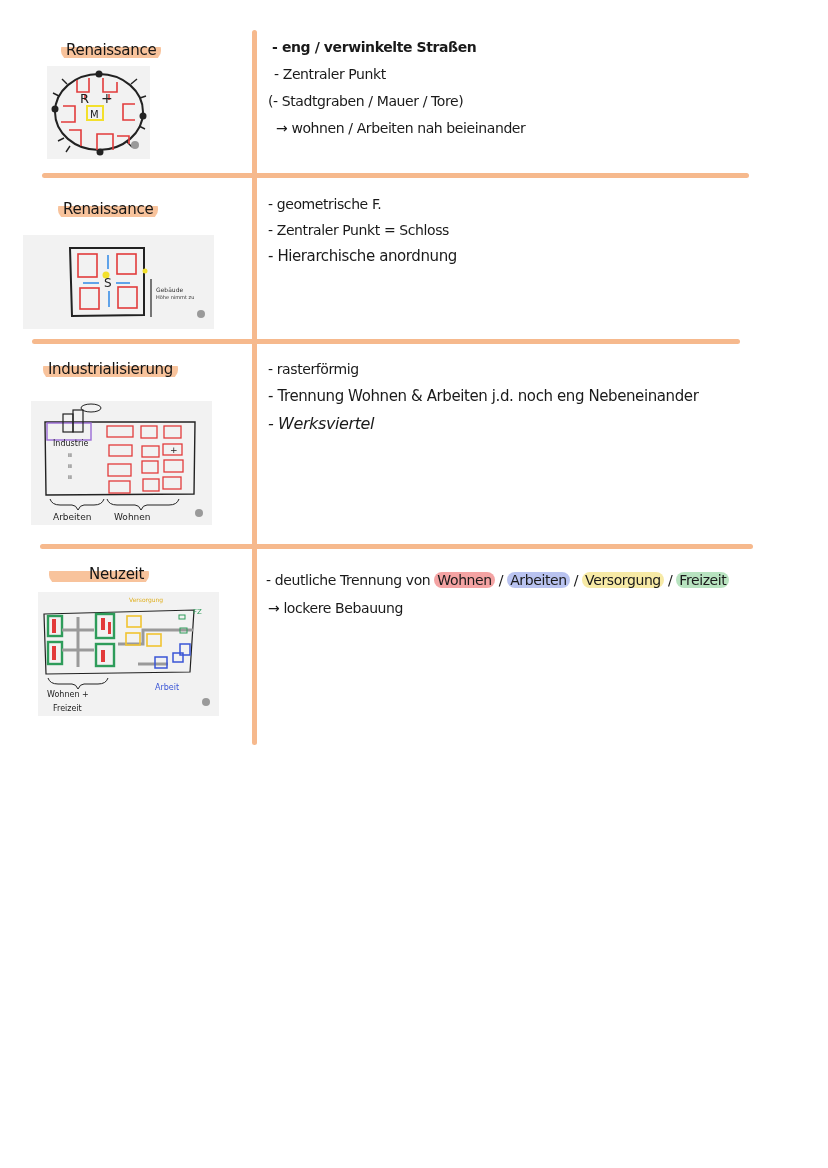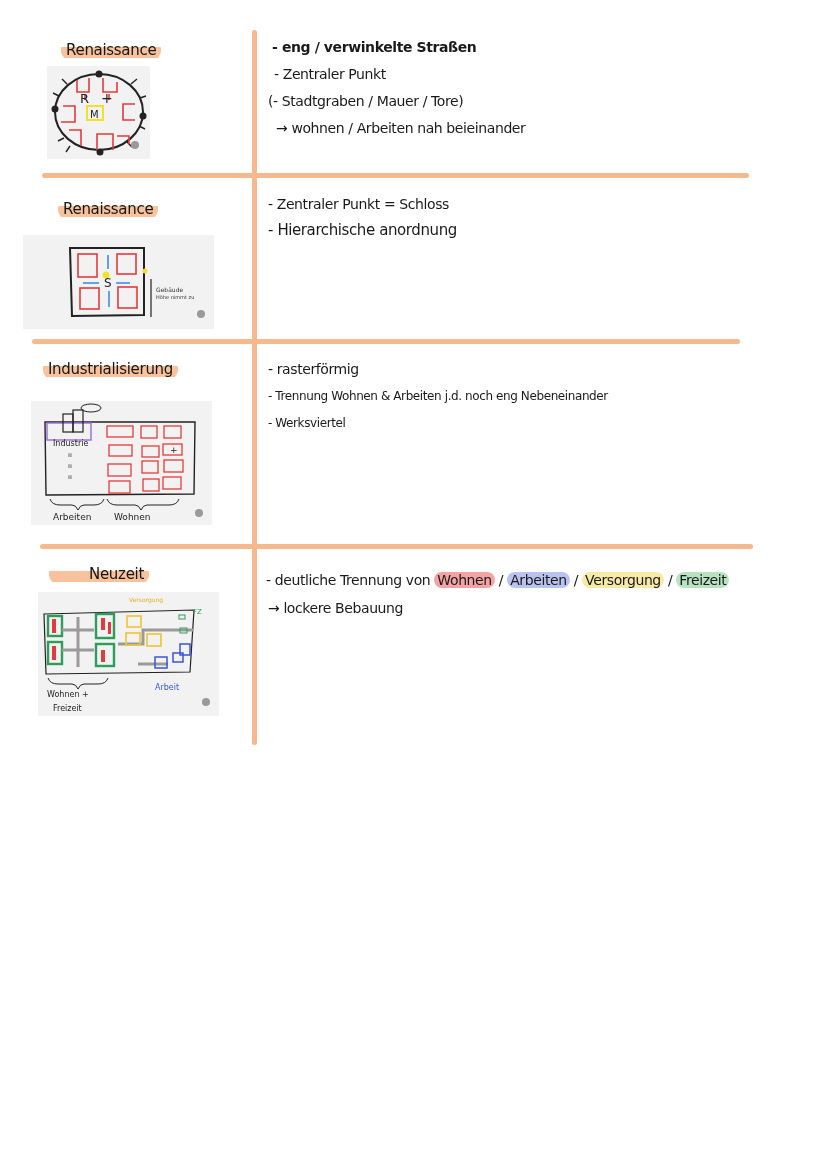--- a/index.html
+++ b/index.html
@@ -95,20 +95,21 @@
     </g>
     <text x="81" y="52" font-size="12" font-family="DejaVu Sans" fill="#222"></text>
     <text x="81" y="52" font-size="12" font-family="DejaVu Sans" fill="#222">S</text>
     <line x1="128" y1="82" x2="128" y2="44" stroke="#222" stroke-width="1.2"></line>
     <text x="133" y="57" font-size="6" font-family="DejaVu Sans" fill="#333">Gebäude</text>
     <text x="133" y="64" font-size="5" font-family="DejaVu Sans" fill="#333">Höhe nimmt zu</text>
     <circle class="c-badge" cx="178" cy="79" r="4"></circle>
   </svg>
 </div>
 <div class="notes" style="top:191px; left:268px; line-height:26px;">
+  <div class="line">- geometrische F.</div>
   <div class="line">- Zentraler Punkt = Schloss</div>
   <div class="line" style="font-size:15px;text-align:center;">- Hierarchische anordnung</div>
 </div>
 
 <div class="title" style="left:43px; top:359px;">Industrialisierung</div>
 <div class="sketch" style="left:31px; top:401px; width:181px; height:124px;">
   <svg viewBox="0 0 181 124">
     <path d="M14 21 L164 21 L163 93 L15 94 Z" fill="none" stroke="#222" stroke-width="1.4"></path>
     <rect x="16" y="22" width="44" height="17" fill="none" stroke="#9b6bd6" stroke-width="1.4"></rect>
     <g fill="none" stroke="#222" stroke-width="1.2">
@@ -137,22 +138,22 @@
     <text x="139" y="52" font-size="9" fill="#222" font-family="DejaVu Sans">+</text>
     <path d="M19 98 q2 6 10 6 h12 q4 0 6 5 q2 -5 6 -5 h10 q8 0 10 -6" fill="none" stroke="#222" stroke-width="1"></path>
     <path d="M76 98 q2 6 10 6 h18 q4 0 6 5 q2 -5 6 -5 h22 q8 0 10 -6" fill="none" stroke="#222" stroke-width="1"></path>
     <text x="22" y="119" font-size="9" font-family="DejaVu Sans" fill="#222">Arbeiten</text>
     <text x="83" y="119" font-size="9" font-family="DejaVu Sans" fill="#222">Wohnen</text>
     <circle class="c-badge" cx="168" cy="112" r="4"></circle>
   </svg>
 </div>
 <div class="notes" style="top:356px; left:268px; line-height:27px;">
   <div class="line">- rasterförmig</div>
-  <div class="line" style="font-size:12px;">- Trennung Wohnen &amp; Arbeiten j.d. noch eng Nebeneinander</div>
-  <div class="line" style="font-size:12px;">- Werksviertel</div>
+  <div class="line" style="font-size:15px;">- Trennung Wohnen &amp; Arbeiten j.d. noch eng Nebeneinander</div>
+  <div class="line" style="font-size:16px;font-style:italic;">- Werksviertel</div>
 </div>
 
 <div class="title" style="left:49px; top:564px;padding-left:40px;">Neuzeit</div>
 <div class="sketch" style="left:38px; top:592px; width:181px; height:124px;">
   <svg viewBox="0 0 181 124">
     <path d="M6 22 L156 18 L152 80 L8 82 Z" fill="none" stroke="#222" stroke-width="1.2"></path>
     <g fill="none" stroke="#2e9c5a" stroke-width="2.4">
       <rect x="10" y="24" width="14" height="20"></rect>
         <rect x="10" y="50" width="14" height="22"></rect>
       <rect x="58" y="22" width="18" height="24"></rect>

